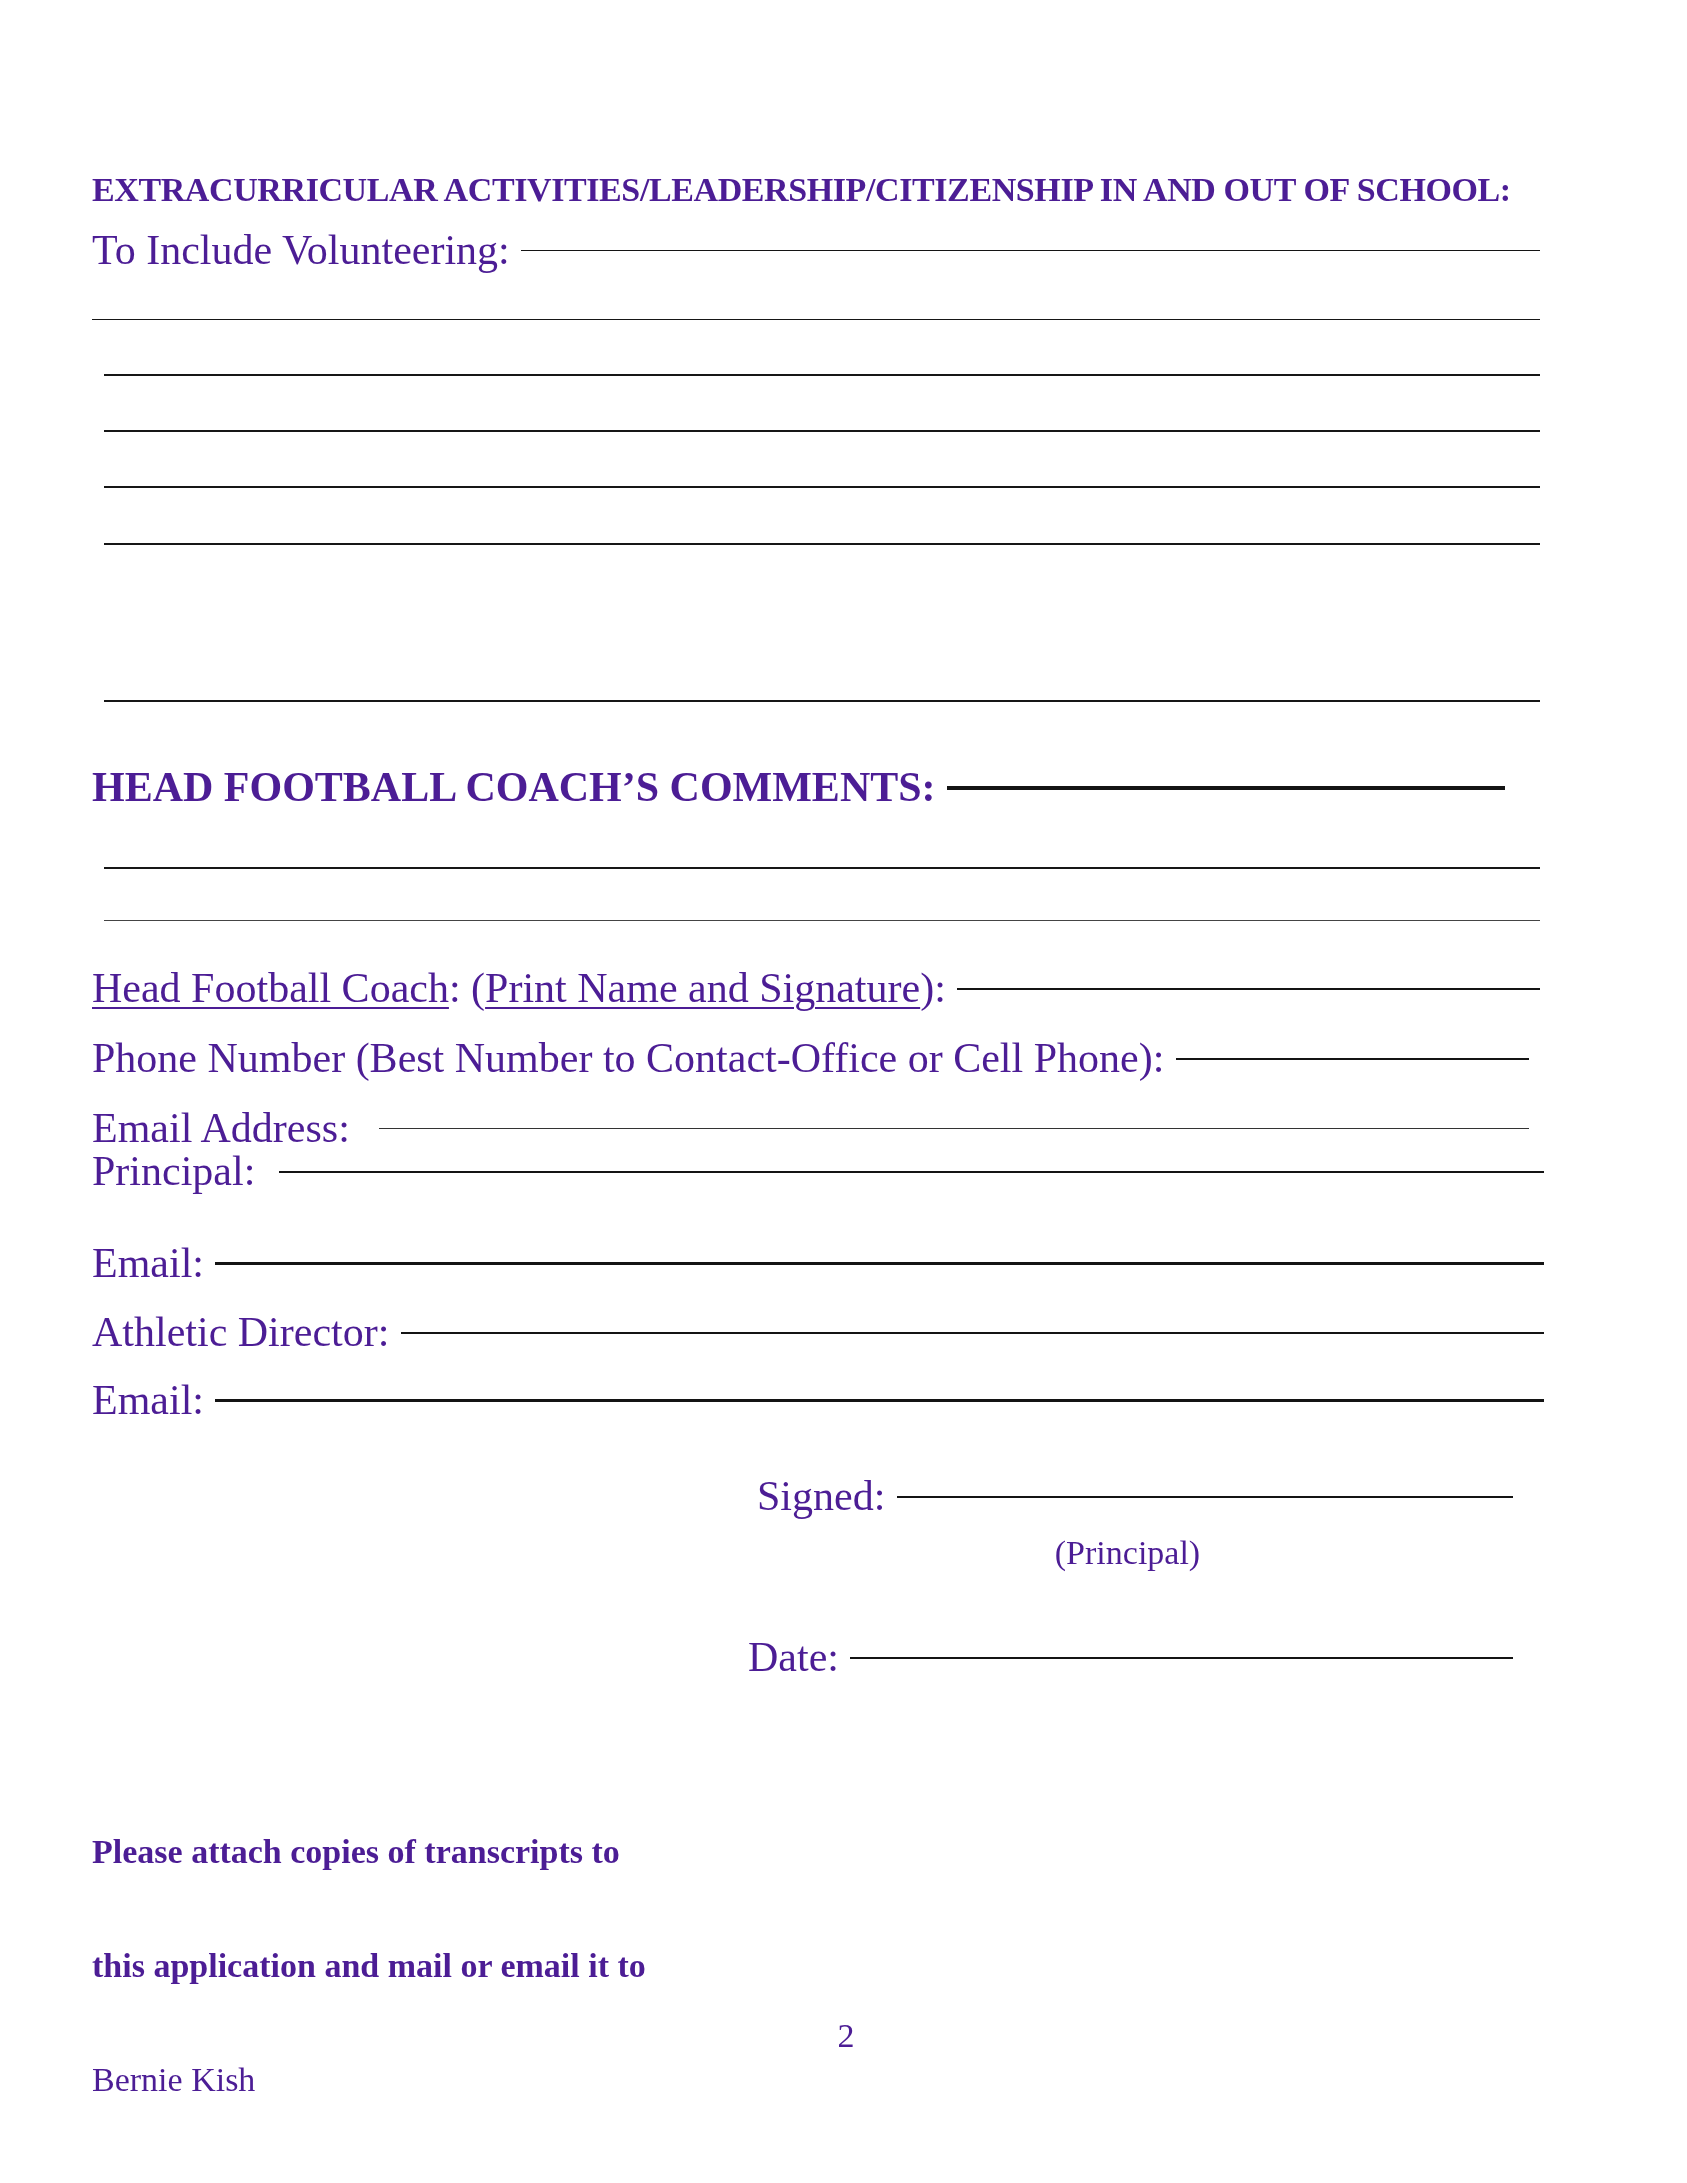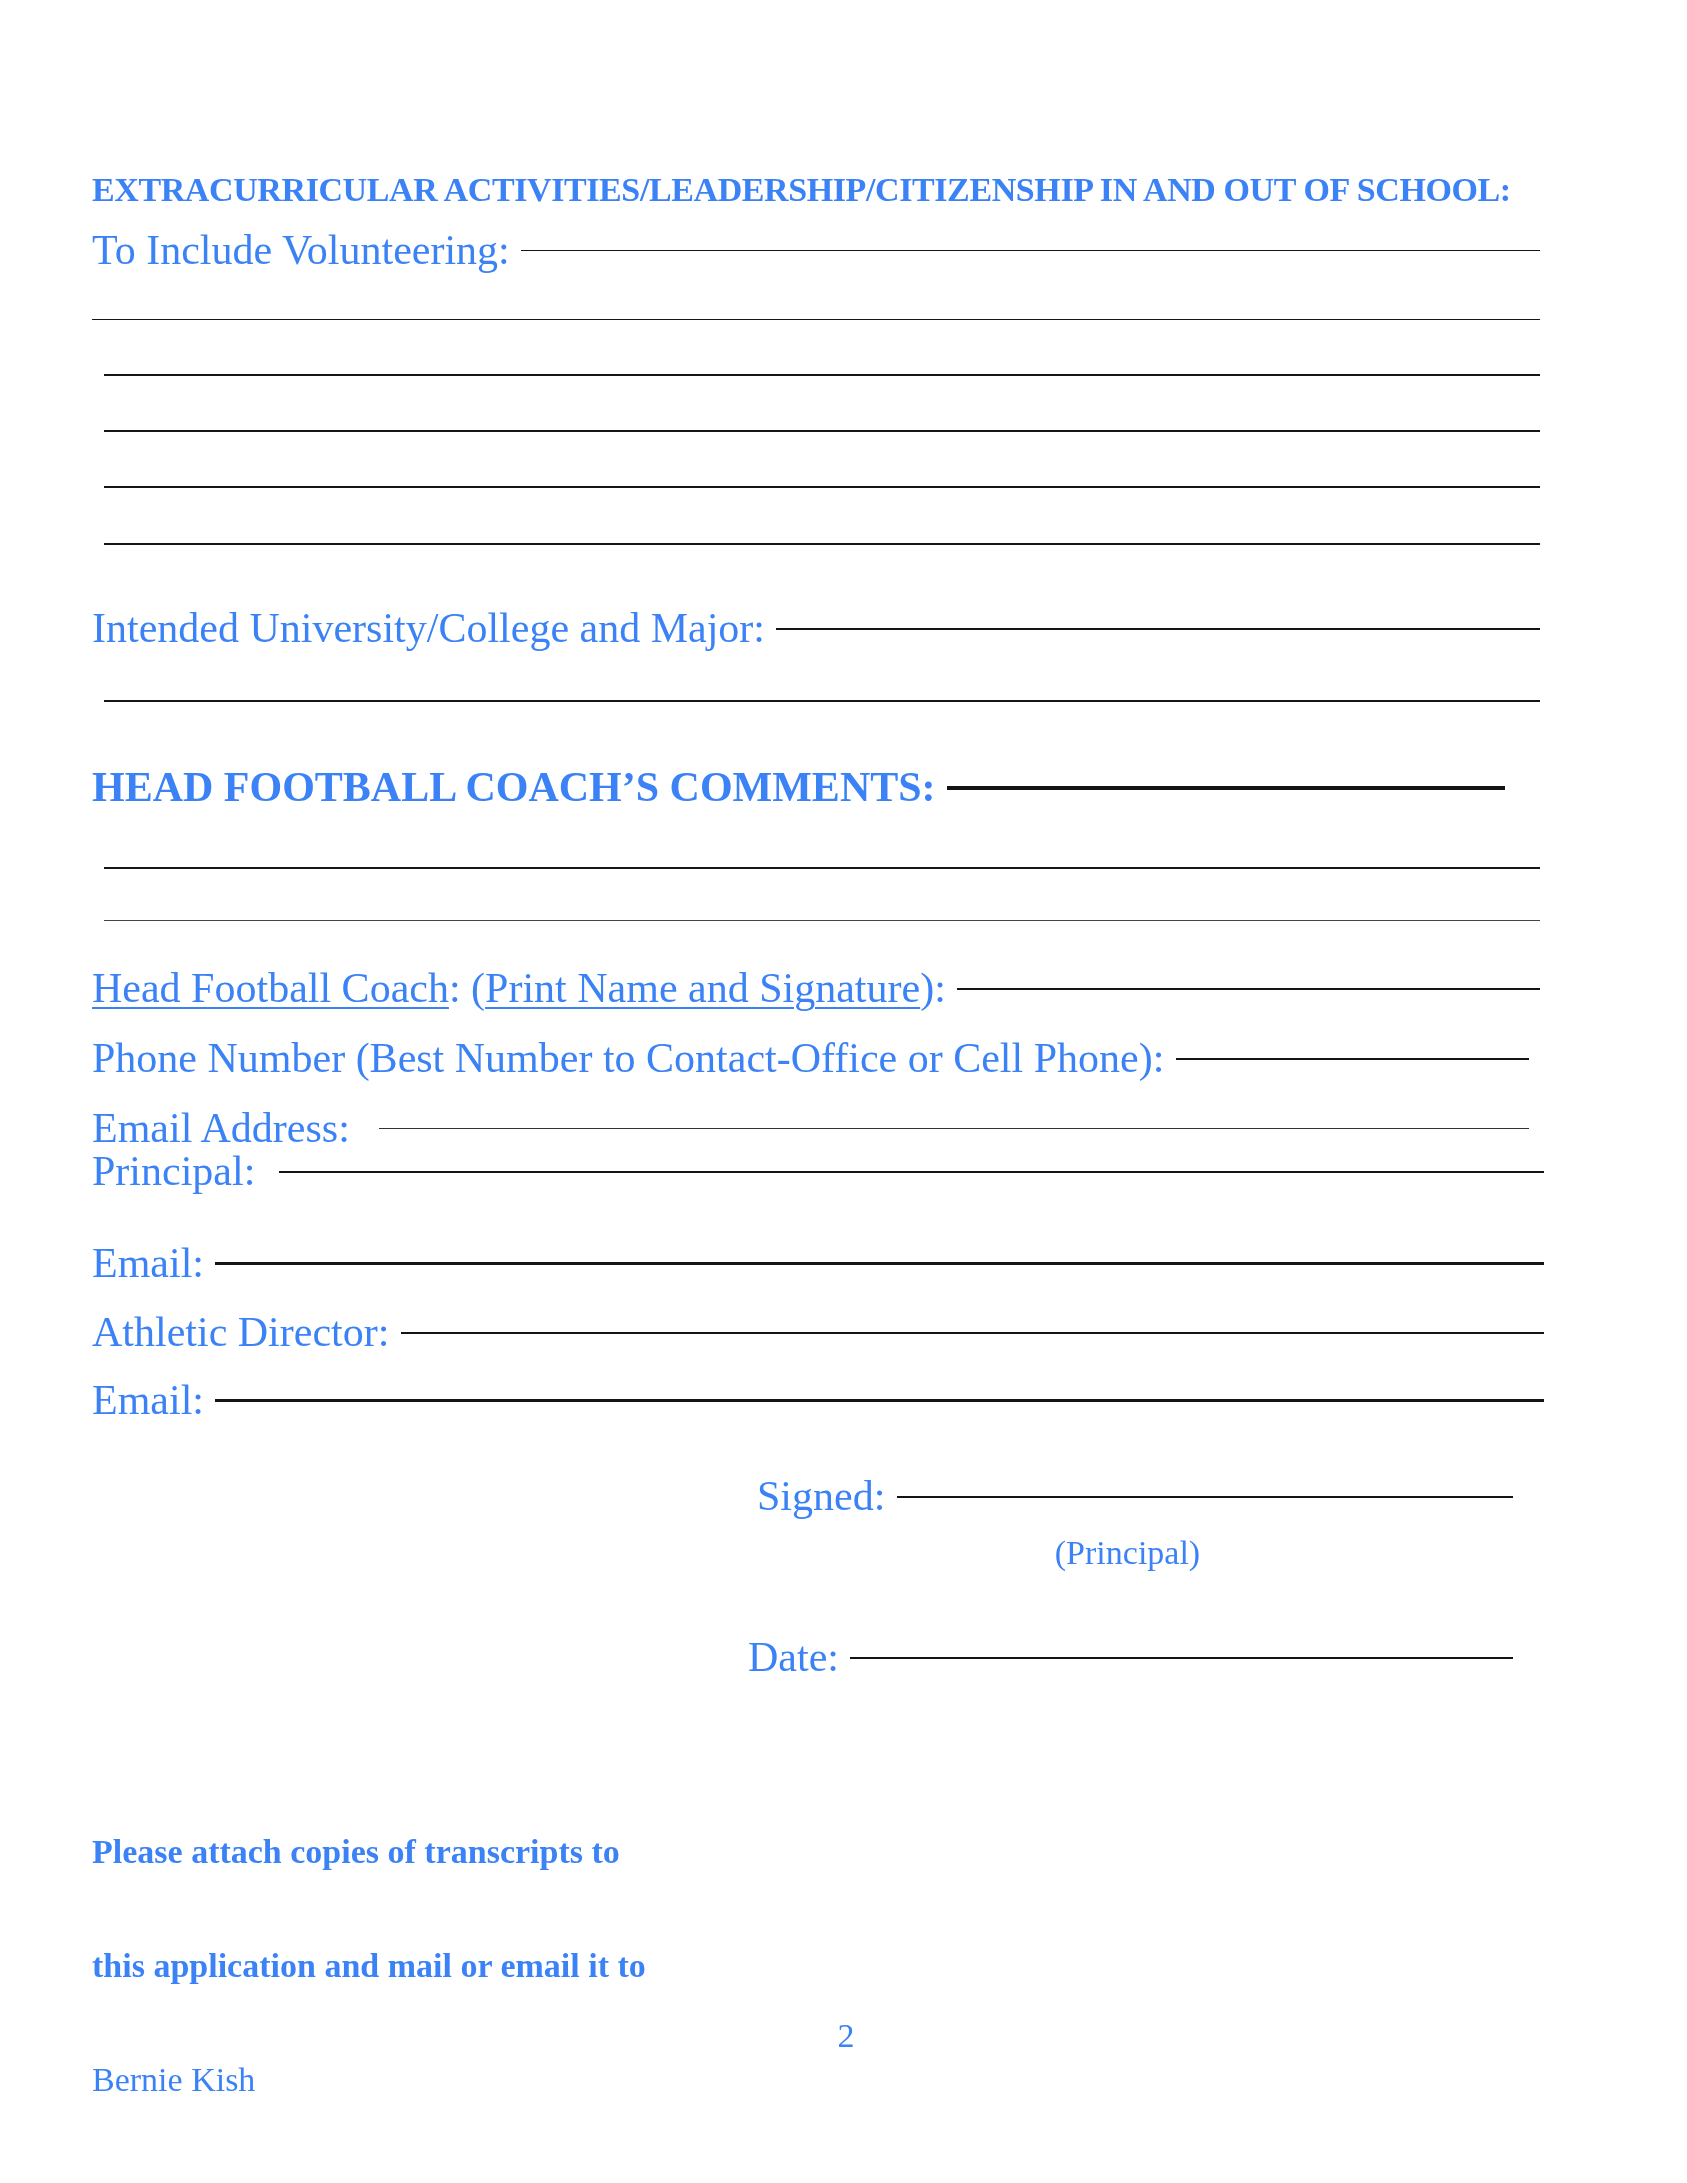--- a/index.html
+++ b/index.html
@@ -2,21 +2,21 @@
 <html style="font-size:13px"><head>
 <meta charset="utf-8">
 <style>
   html, body { margin: 0; padding: 0; background: #ffffff; }
   .page {
     position: relative;
     width: 1687px;
     height: 2183px;
     background: #ffffff;
     font-family: "Liberation Serif", "DejaVu Serif", serif;
-    color: #3b82f6;
+    color: #4c1d95;
     overflow: hidden;
   }
   .doc-title {
     position: absolute;
     font-size: 34px;
     font-weight: bold;
     letter-spacing: -0.4px;
     white-space: pre;
   }
   .row {
@@ -80,23 +80,20 @@
   <div class="row" style="left:92px; right:147px; top:223px;">
     <span class="lbl">To Include Volunteering:</span><span class="fill w2" style="border-bottom-width:1.6px;"></span>
   </div>
 
   <div class="hline w2" style="left:92px; width:1448px; top:319px;"></div>
   <div class="hline" style="left:104px; width:1436px; top:374px;"></div>
   <div class="hline" style="left:104px; width:1436px; top:430px;"></div>
   <div class="hline" style="left:104px; width:1436px; top:486px;"></div>
   <div class="hline" style="left:104px; width:1436px; top:543px;"></div>
 
-  <div class="row" style="left:92px; right:147px; top:601px;">
-    <span class="lbl">Intended University/College and Major:</span><span class="fill"></span>
-  </div>
 
   <div class="hline" style="left:104px; width:1436px; top:700px;"></div>
 
   <div class="row" style="left:92px; right:182px; top:760px;">
     <span class="lbl bold">HEAD FOOTBALL COACH’S COMMENTS:</span><span class="fill heavy"></span>
   </div>
 
   <div class="hline" style="left:104px; width:1436px; top:867px;"></div>
   <div class="hline soft" style="left:104px; width:1436px; top:920px;"></div>
 

